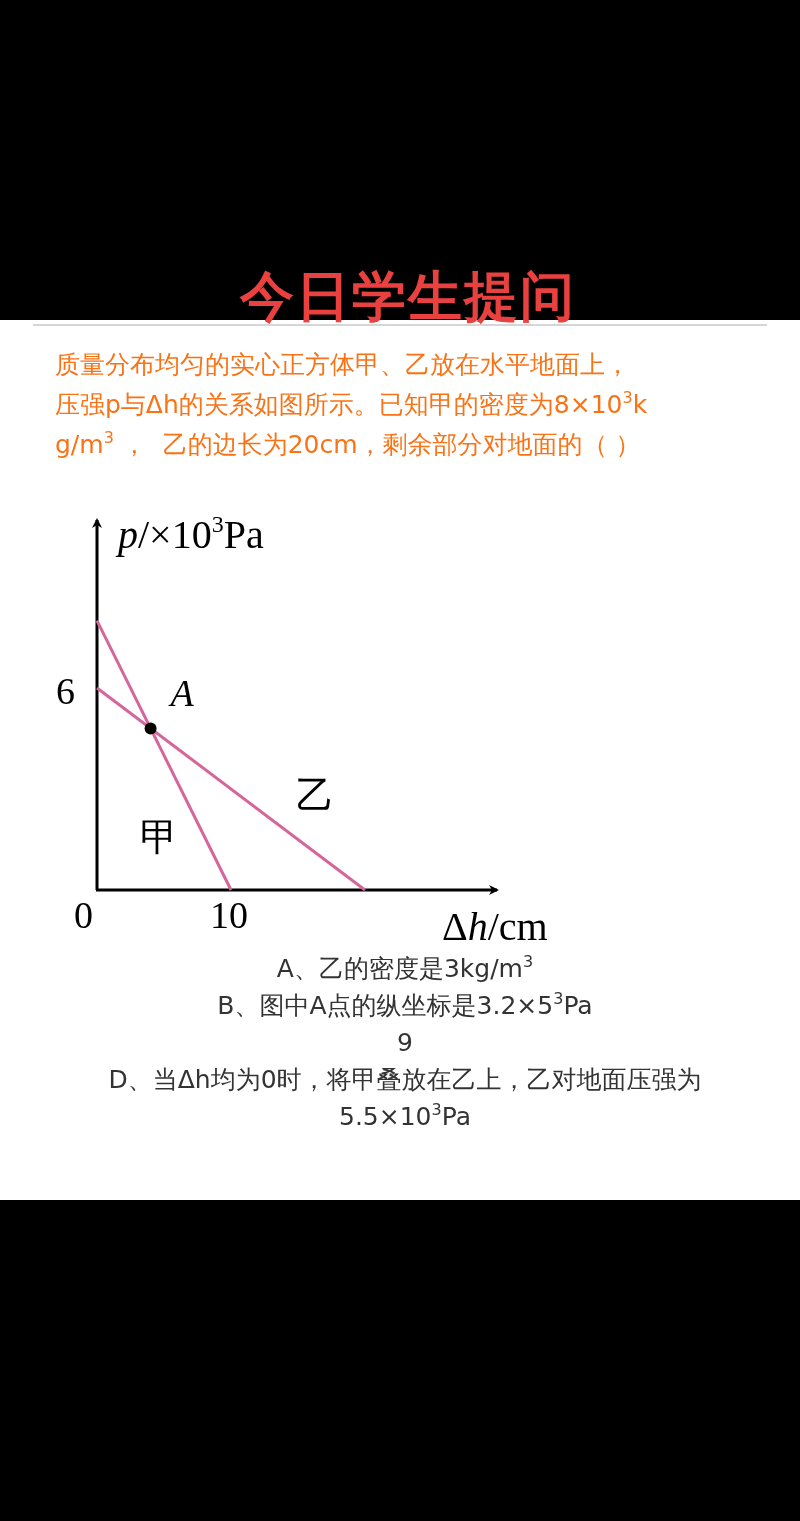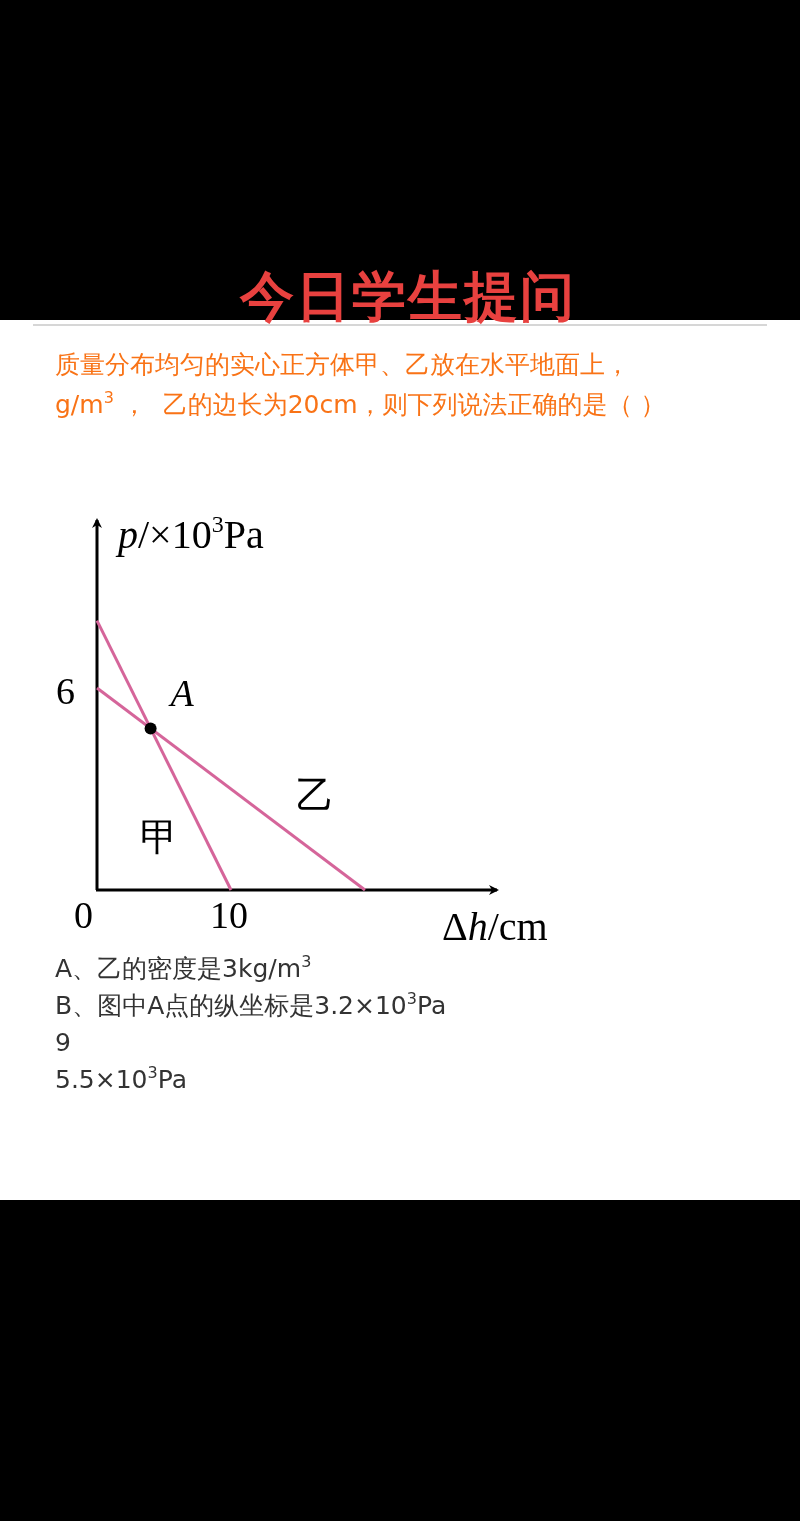--- a/index.html
+++ b/index.html
@@ -23,35 +23,36 @@
   .question {
     position: absolute; left: 55px; top: 345px; width: 700px;
     font-size: 25px; line-height: 40px; color: #f97316;
   }
   .question sup, .options sup { font-size: 16px; vertical-align: 10px; line-height: 0; }
   .chart { position: absolute; left: 0; top: 500px; width: 800px; height: 460px; }
   .options {
     position: absolute; left: 55px; top: 950px; width: 700px;
     font-size: 25px; line-height: 37px; color: #333;
   }
-  .opt { display: block; }
+  .opt { display: block; text-align: center; }
   .serif { font-family: "Liberation Serif", "DejaVu Serif", serif; }
 </style>
 </head>
 <body>
 
 <div class="banner">今日学生提问</div>
 
 <div class="panel">
   <div class="divider"></div>
 </div>
 
 <div class="question">
   <div>质量分布均匀的实心正方体甲、乙放在水平地面上，</div>
-  <div><span>g/m</span><sup>3</sup><span style="white-space:pre"> ，  乙的边长为20cm，则下列说法正确的是（ ）</span></div>
+  <div><span>压强p与Δh的关系如图所示。已知甲的密度为8×10</span><sup>3</sup><span>k</span></div>
+  <div><span>g/m</span><sup>3</sup><span style="white-space:pre"> ，  乙的边长为20cm，剩余部分对地面的（ ）</span></div>
 </div>
 
 <svg class="chart" viewBox="0 500 800 460" width="800" height="460">
   <defs>
     <marker id="arrow" markerWidth="10" markerHeight="10" refX="8" refY="5" orient="auto" markerUnits="userSpaceOnUse">
       <path d="M0,0 L10,5 L0,10 L3,5 Z" fill="#000"></path>
     </marker>
   </defs>
 
   <line x1="97" y1="890" x2="97" y2="520" stroke="#000" stroke-width="3" marker-end="url(#arrow)"></line>
@@ -66,16 +67,17 @@
   <text id="label-yi" x="296" y="808" font-size="38" fill="#000">乙</text>
   <text class="serif" x="56" y="704" font-size="38" fill="#000">6</text>
   <text class="serif" x="74" y="928" font-size="38" fill="#000">0</text>
   <text class="serif" x="210" y="928" font-size="38" fill="#000">10</text>
   <text class="serif" x="118" y="548" font-size="40" fill="#000"><tspan font-style="italic">p</tspan><tspan>/×10</tspan><tspan font-size="24" dy="-16">3</tspan><tspan dy="16">Pa</tspan></text>
   <text class="serif" x="442" y="940" font-size="40" fill="#000"><tspan>Δ</tspan><tspan font-style="italic">h</tspan><tspan>/cm</tspan></text>
 </svg>
 
 <div class="options">
   <span class="opt"><span>A、乙的密度是3kg/m</span><sup>3</sup><span></span></span>
-  <span class="opt"><span>B、图中A点的纵坐标是3.2×10</span><sup>3</sup><span>Pa</span></span>
+  <span class="opt"><span>B、图中A点的纵坐标是3.2×5</span><sup>3</sup><span>Pa</span></span>
   <span class="opt"><span>9</span></span>
+  <span class="opt"><span>D、当Δh均为0时，将甲叠放在乙上，乙对地面压强为</span></span>
   <span class="opt"><span>5.5×10</span><sup>3</sup><span>Pa</span></span>
 </div>
 
 </body></html>

